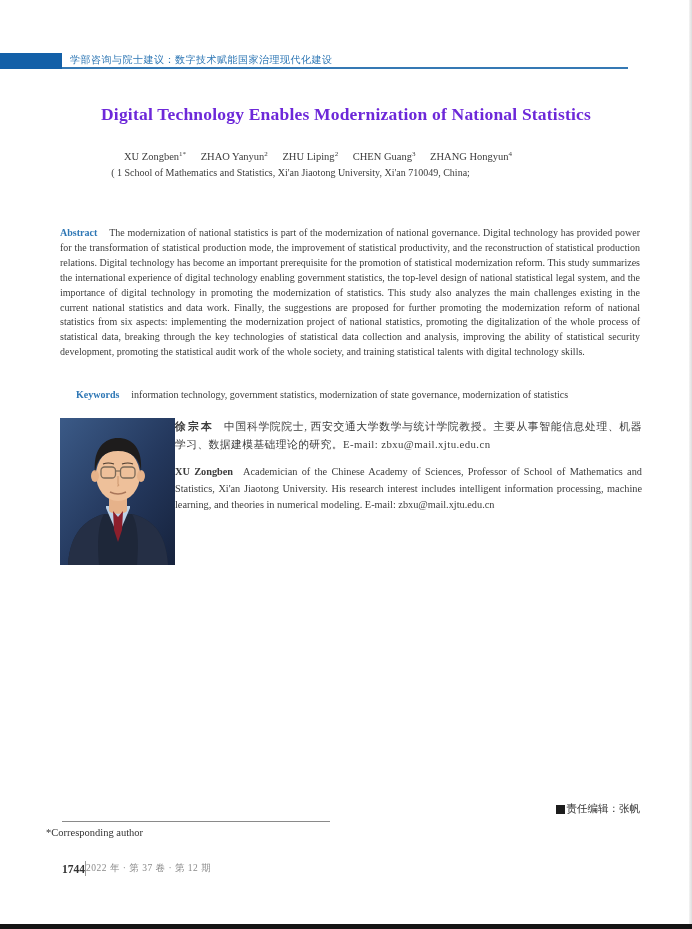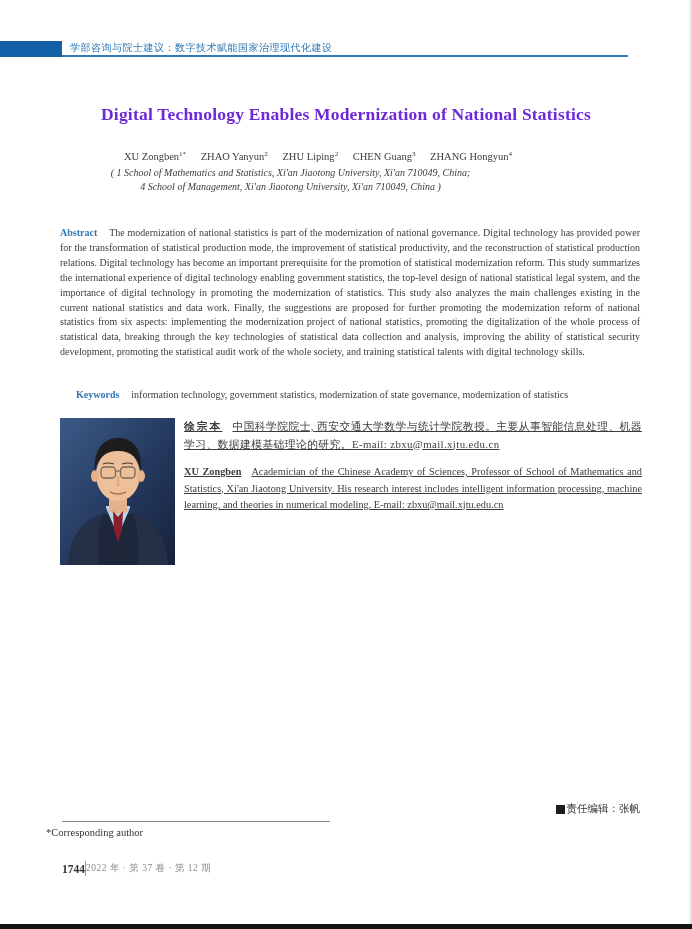--- a/index.html
+++ b/index.html
@@ -4,36 +4,36 @@
 <style>
   html,body{margin:0;padding:0;}
   body{
     width:692px;height:929px;position:relative;background:#ffffff;overflow:hidden;
     font-family:"Liberation Serif", serif;color:#3c3c3c;
   }
   
   .scan-right-edge{position:absolute;right:0;top:0;width:3px;height:100%;background:linear-gradient(to right,#f4f4f4,#dddddd);}
   .scan-bottom-band{position:absolute;left:0;bottom:0;width:100%;height:5px;background:#141414;}
   
-  .banner{position:absolute;left:0;top:41px;width:692px;height:17px;}
+  .banner{position:absolute;left:0;top:53px;width:692px;height:17px;}
   .banner-block{position:absolute;left:0;top:0;width:62px;height:16px;background:#1360a8;}
   .banner-text{position:absolute;left:70px;top:0;font-family:"Liberation Sans",sans-serif;font-size:10px;line-height:14px;color:#2e77b5;letter-spacing:.5px;white-space:nowrap;}
   .banner-rule{position:absolute;left:62px;top:14px;width:566px;height:2px;background:#3579b4;}
   
   .title{position:absolute;left:0;top:104px;width:692px;text-align:center;font-size:17.5px;font-weight:bold;color:#6d28d9;letter-spacing:.2px;}
   .authors{position:absolute;left:0;top:149px;width:636px;text-align:center;font-size:10.5px;color:#3c3c3c;}
   .author{margin:0 6px;white-space:nowrap;}
   .author sup{font-size:7px;}
-  .affiliations{position:absolute;left:0;top:166px;width:581px;text-align:center;font-size:10px;line-height:14px;color:#3c3c3c;font-style:italic;}
+  .affiliations{position:absolute;left:0;top:166px;width:581px;text-align:center;font-size:10px;line-height:14px;color:#3c3c3c;}
   
   .abstract{position:absolute;left:60px;top:226px;width:580px;font-size:10px;line-height:14.9px;text-align:justify;color:#3c3c3c;margin:0;}
   .label-blue{color:#2e77b5;font-weight:bold;margin-right:12px;}
   .keywords{position:absolute;left:60px;top:372px;width:580px;font-size:10px;line-height:14px;color:#3c3c3c;margin:16px;}
   
-  .bio{position:absolute;left:60px;top:418px;width:582px;display:flex;gap:9px;text-decoration:underline;}
+  .bio{position:absolute;left:60px;top:418px;width:582px;display:flex;gap:0;}
   .bio-photo{width:115px;height:147px;flex:0 0 115px;display:block;}
   .bio-texts{flex:1;min-width:0;}
   .bio-cn{margin:0;font-size:10.8px;line-height:17.5px;color:#3c3c3c;text-align:justify;letter-spacing:.4px;}
   .bio-cn b{margin-right:10px;letter-spacing:2px;}
   .bio-en{margin:11px 0 0 0;font-size:10.3px;line-height:16.5px;color:#3c3c3c;text-align:justify;}
   .bio-en b{margin-right:10px;}
   
   .editor-credit{position:absolute;right:52px;top:802px;font-size:10.5px;color:#2f2f2f;display:flex;align-items:center;gap:2px;padding-left:26px;}
   .square-icon{display:inline-block;width:9px;height:9px;background:#1c1c1c;}
   .footnote-rule{position:absolute;left:62px;top:821px;width:268px;height:1px;background:#8a8a8a;}
@@ -57,21 +57,20 @@
 <div class="authors">
   <span class="author"><span>XU Zongben</span><sup>1*</sup></span>
   <span class="author"><span>ZHAO Yanyun</span><sup>2</sup></span>
   <span class="author"><span>ZHU Liping</span><sup>2</sup></span>
   <span class="author"><span>CHEN Guang</span><sup>3</sup></span>
   <span class="author"><span>ZHANG Hongyun</span><sup>4</sup></span>
 </div>
 
 <div class="affiliations">
   <div>( 1  School of Mathematics and Statistics, Xi'an Jiaotong University, Xi'an  710049, China;</div>
-  <div>4  School of Management, Xi'an Jiaotong University, Xi'an 710049, China )</div>
 </div>
 
 <p class="abstract"><span class="label-blue">Abstract</span><span>The modernization of national statistics is part of the modernization of national governance. Digital technology has provided power for the transformation of statistical production mode, the improvement of statistical productivity, and the reconstruction of statistical production relations. Digital technology has become an important prerequisite for the promotion of statistical modernization reform. This study summarizes the international experience of digital technology enabling government statistics, the top-level design of national statistical legal system, and the importance of digital technology in promoting the modernization of statistics. This study also analyzes the main challenges existing in the current national statistics and data work. Finally, the suggestions are proposed for further promoting the modernization reform of national statistics from six aspects: implementing the modernization project of national statistics, promoting the digitalization of the whole process of statistical data, breaking through the key technologies of statistical data collection and analysis, improving the ability of statistical security development, promoting the statistical audit work of the whole society, and training statistical talents with digital technology skills.</span></p>
 
 <p class="keywords"><span class="label-blue">Keywords</span><span>information technology, government statistics, modernization of state governance, modernization of statistics</span></p>
 
 <div class="bio">
   <svg class="bio-photo" viewBox="0 0 115 147" aria-hidden="true">
     <defs>
       <linearGradient id="bgGrad" x1="0" y1="0" x2="1" y2="1">

